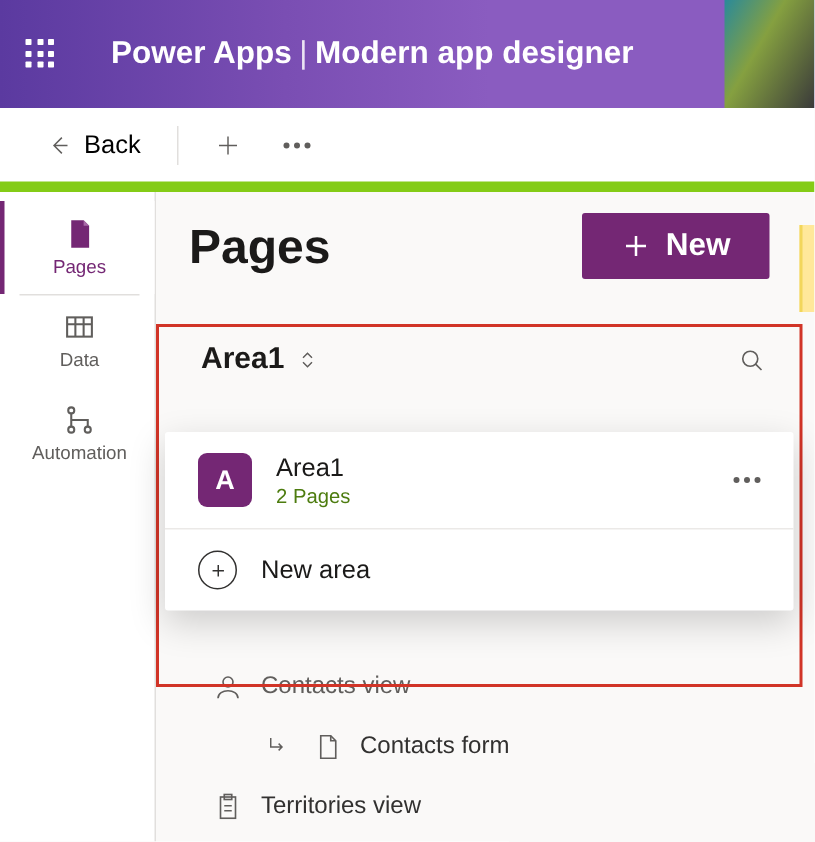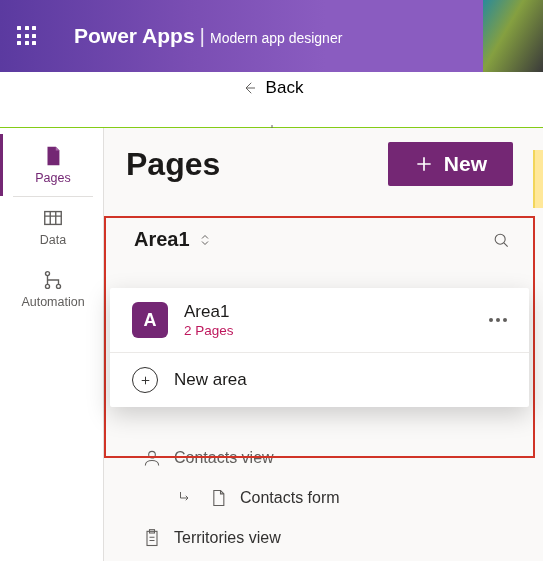--- a/index.html
+++ b/index.html
@@ -19,27 +19,26 @@
     position:absolute; right:0; top:0; bottom:0; width:60px;
     background: linear-gradient(120deg, #2a8a9a 0%, #85a040 40%, #3a3a3a 100%);
   }
   .waffle {
     width: 54px; height: 72px; display:flex; align-items:center; justify-content:center;
   }
   .waffle-grid { width: 20px; height: 20px; display:grid; grid-template-columns:repeat(3,1fr); grid-template-rows:repeat(3,1fr); gap:3px;}
   .waffle-grid span { background:#fff; width:4px; height:4px; border-radius:0.5px;}
   .banner-title { font-size: 21px; font-weight:600; padding-left: 20px;}
   .banner-title span.sep { font-weight:300; opacity:0.85; padding:0 5px;}
-  .banner-sub { font-size:14px; font-weight:400;}
+  .banner-sub { font-size:21px; font-weight:700;}
 
   .cmdbar {
-    height: 56px; border-bottom: 1px solid #84cc16;
+    height: 56px; border-bottom: 7px solid #84cc16;
     display:flex; align-items:center; padding: 0 18px; gap: 6px;
     color:#323130;
-    flex-direction:column;
   }
   .cmd-btn { display:flex; align-items:center; gap:8px; padding: 6px 12px; font-size:17px; cursor:pointer; border:none; background:none;}
   .cmd-div { width:1px; height:26px; background:#e1dfdd; margin: 0 6px;}
   .cmd-icon { width:18px; height:18px; display:flex; align-items:center; justify-content:center; color:#605e5c;}
   .cmd-icon svg { width:18px; height:18px; stroke:#605e5c; fill:none; stroke-width:1.3;}
 
   .body-row { display:flex; height: calc(561px - 72px - 56px); }
   .leftnav { width: 104px; border-right:1px solid #e1dfdd; display:flex; flex-direction:column; align-items:center; padding-top:6px;}
   .nav-item { width:100%; height:62px; display:flex; flex-direction:column; align-items:center; justify-content:center; gap:4px; font-size:12.5px; color:#605e5c; cursor:pointer; border-left:3px solid transparent; position:relative;}
   .nav-item.active { color:#742774; border-left-color:#742774; background:#fff;}
@@ -59,21 +58,21 @@
   .area-name { font-size:20px; font-weight:600; color:#1b1a19; display:flex; align-items:center; gap:6px;}
   .sort-icon { width:18px; height:18px; }
   .search-icon { width:20px; height:20px; }
 
   .dropdown-card { position:absolute; left:6px; right:14px; top:160px; background:#fff; box-shadow: 0 8px 24px rgba(0,0,0,0.18); border-radius:2px; z-index:5;}
   .dd-row { display:flex; align-items:center; padding: 14px 22px; gap:16px; cursor:pointer;}
   .dd-row.border { border-bottom:1px solid #ebe9e7;}
   .area-badge { width:36px; height:36px; background:#742774; color:#fff; border-radius:6px; display:flex; align-items:center; justify-content:center; font-size:18px; font-weight:600;}
   .dd-texts { flex:1;}
   .dd-title { font-size:17px; color:#1b1a19;}
-  .dd-sub { font-size:13.5px; color:#be185d; margin-top:1px;}
+  .dd-sub { font-size:13.5px; color:#4d7c0f; margin-top:1px;}
   .dd-more { color:#605e5c; font-size:16px; letter-spacing:2px;}
   .dd-plus-circle { width:26px; height:26px; border:1.5px solid #323130; border-radius:50%; display:flex; align-items:center; justify-content:center;}
   .dd-plus-circle svg { width:13px; height:13px; stroke:#323130; stroke-width:1.8;}
 
   .tree { position:absolute; left:32px; top:310px; right:20px;}
   .tree-row { display:flex; align-items:center; gap:12px; padding: 10px 6px; font-size:16px; color:#323130;}
   .tree-row.child { padding-left: 40px;}
   .tree-row.child .branch-icon { width:18px; height:18px; margin-right:2px;}
   .row-icon { width:20px; height:20px;}
   .row-icon svg, .branch-icon svg, .sort-icon svg, .search-icon svg, .cmd-icon svg { stroke:#605e5c; fill:none; stroke-width:1.3;}

